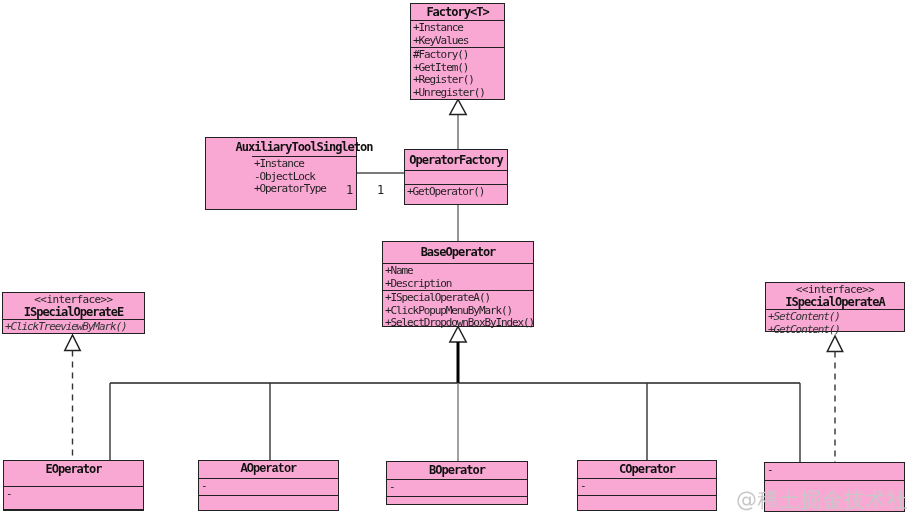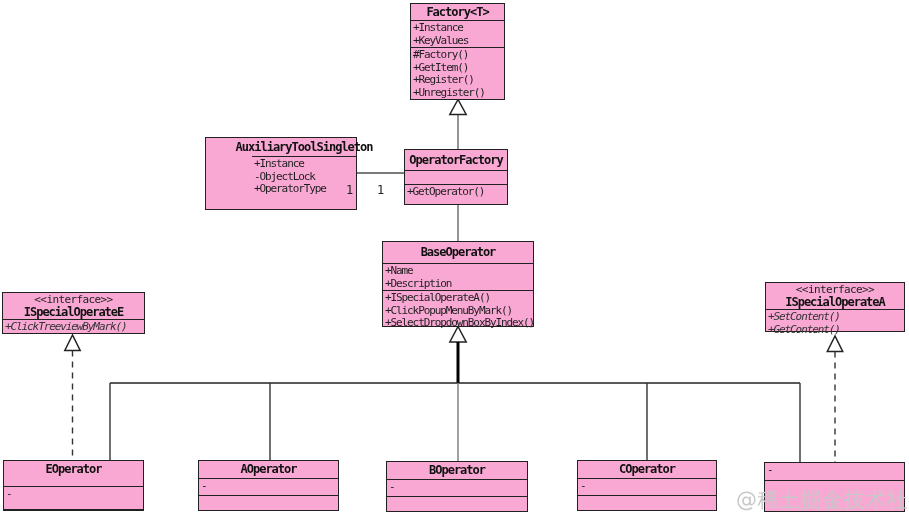--- a/index.html
+++ b/index.html
@@ -155,30 +155,30 @@
     <div class="cmp title-cmp" style="height:17px;">
       <div class="cname">EOperator</div>
     </div>
     <div class="cmp members" style="height:17px;">
       <div class="member">-</div>
     </div>
     <div class="cmp members grow"></div>
   </div>
 
   <div class="uml-box" style="left:198px; top:460px; width:141px; height:51px;">
-    <div class="cmp title-cmp" style="height:17px;">
+    <div class="cmp title-cmp" style="height:17px;font-family:Liberation Mono, monospace;">
       <div class="cname">AOperator</div>
     </div>
     <div class="cmp members" style="height:17px;">
       <div class="member">-</div>
     </div>
     <div class="cmp members grow"></div>
   </div>
 
-  <div class="uml-box" style="left:386px; top:461px; width:142px; height:51px;">
+  <div class="uml-box" style="left:386px; top:461px; width:142px; height:44px;">
     <div class="cmp title-cmp" style="height:17px;">
       <div class="cname">BOperator</div>
     </div>
     <div class="cmp members" style="height:17px;">
       <div class="member">-</div>
     </div>
     <div class="cmp members grow"></div>
   </div>
 
   <div class="uml-box" style="left:577px; top:460px; width:140px; height:51px;">

